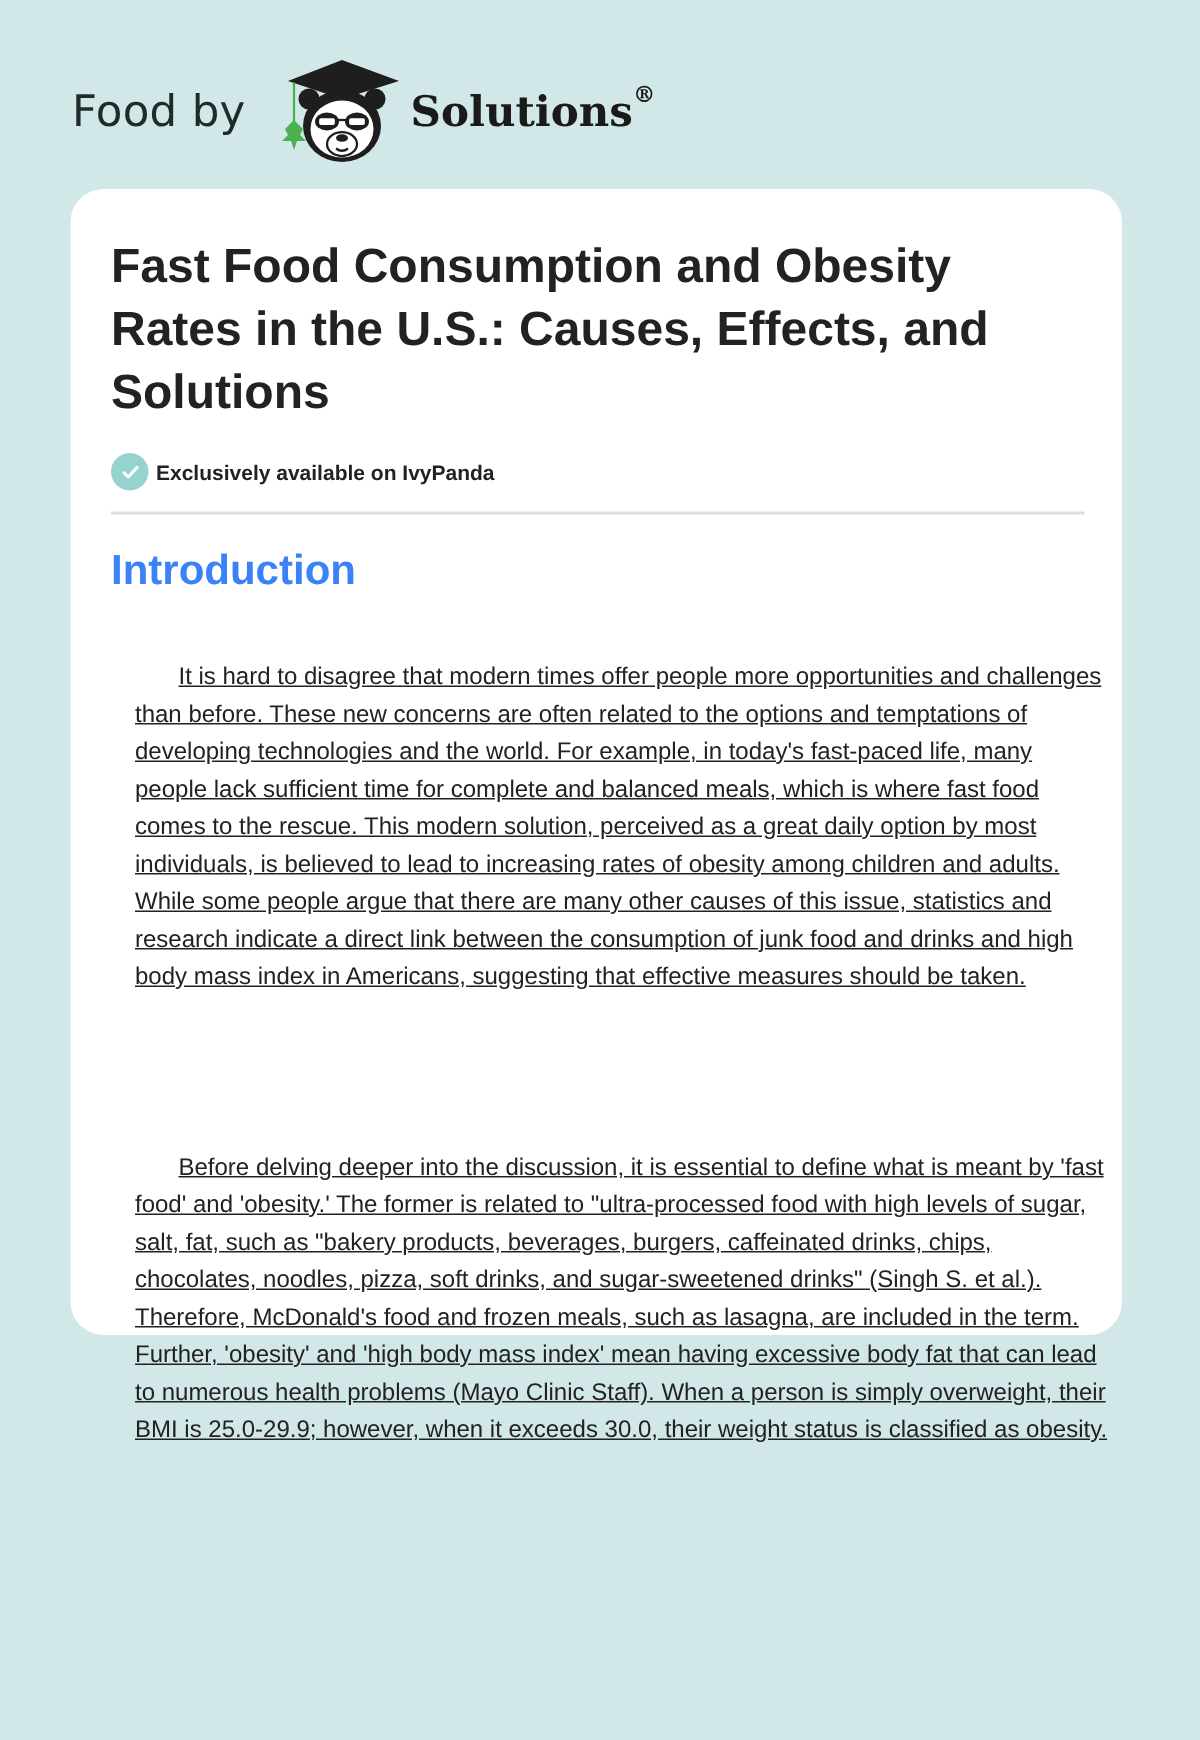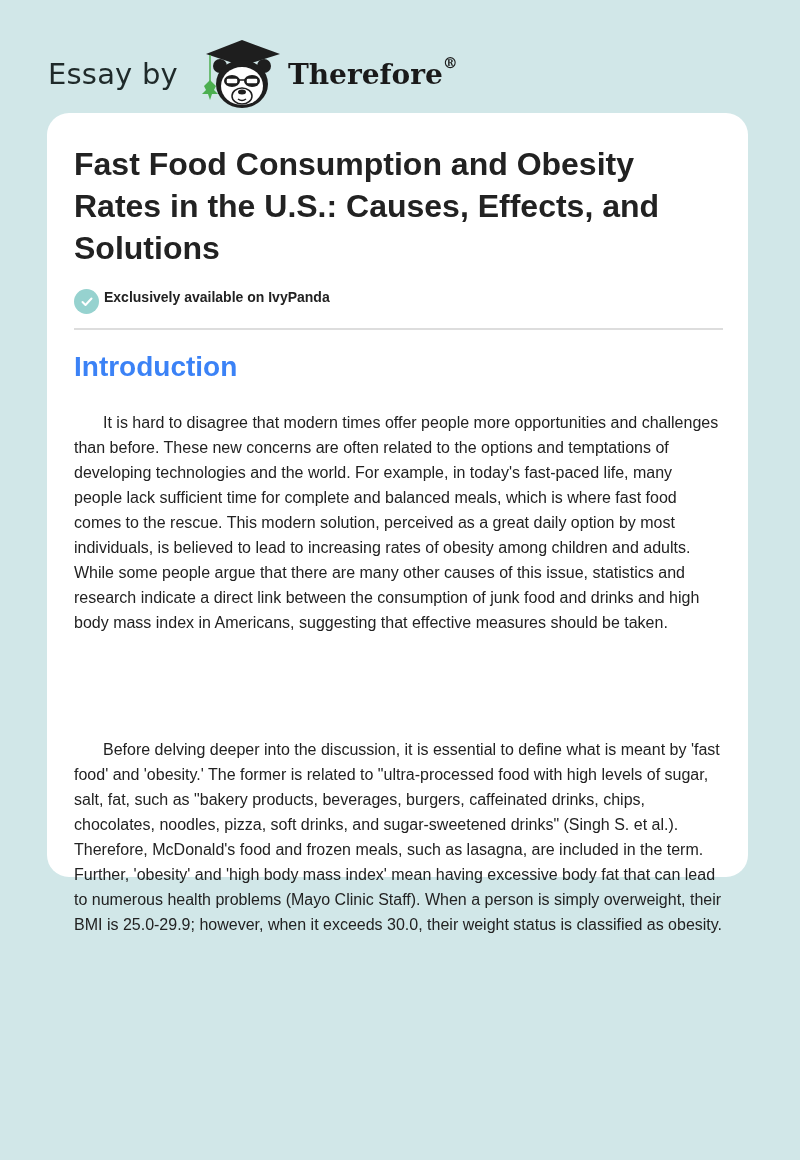--- a/index.html
+++ b/index.html
@@ -21,57 +21,58 @@
     margin-right: 18px;
   }
   .logo-icon { width: 88px; height: 76px; margin-right: 4px; }
   .brand-name {
     font-family: "DejaVu Serif", serif;
     font-weight: bold; font-size: 28px; color: #1a1a1a;
   }
   .brand-reg { font-size: 15px; vertical-align: top; position: relative; top: -4px; }
 
   .card {
-    position: absolute; left: 47px; top: 113px;
+    position: absolute; left: 47px; top: 126px;
     width: 701px; height: 764px;
     background: #ffffff; border-radius: 22px;
   }
   .title {
     position: absolute; left: 27px; top: 30px; width: 640px;
     margin: 0;
     font-size: 32px; font-weight: bold; line-height: 42px; color: #222;
   }
   .badge {
     position: absolute; left: 27px; top: 176px;
-    display: flex; align-items: flex-start;
+    display: flex; align-items: center;
   }
   .check {
     width: 25px; height: 25px; border-radius: 50%;
     background: #96d2cf; display: flex; align-items: center; justify-content: center;
     margin-right: 5px;
   }
   .badge-text { font-size: 14px; font-weight: bold; color: #222; }
   .divider {
     position: absolute; left: 27px; top: 215px; width: 649px; height: 2px; background: #dddddd;
   }
   h2 {
     position: absolute; left: 27px; margin: 0;
     font-size: 28px; font-weight: bold; color: #3b82f6;
   }
   .para {
-    position: absolute; left: 27px; width: 650px; margin: 0;
+    position: absolute; left: 27px; width: 650px; margin: 16px;
     font-size: 16px; line-height: 25px; color: #222;
     text-indent: 29px;
+    text-decoration: underline;
   }
 </style>
 </head>
 <body>
 
 <div class="brand">
-  <span class="brand-prefix">Essay by</span>
+  <span class="brand-prefix">Food by</span>
   <svg class="logo-icon" viewBox="0 0 88 76">
 
     <polygon points="10,18 46,4 84,18 46,30" fill="#1e1e1e"></polygon>
     <line x1="14" y1="19" x2="14" y2="46" stroke="#4caf50" stroke-width="1.5"></line>
 
     <path d="M14,44 L8,50 L10,54 L6,58 L12,58 L14,64 L16,58 L22,58 L18,54 L20,50 Z" fill="#4caf50"></path>
 
     <circle cx="24" cy="30" r="7" fill="#1e1e1e"></circle>
     <circle cx="68" cy="30" r="7" fill="#1e1e1e"></circle>
 
@@ -82,21 +83,21 @@
     <ellipse cx="56" cy="45" rx="8" ry="6" fill="#1e1e1e"></ellipse>
     <rect x="30" y="42" width="12" height="6" rx="2" fill="#ffffff" stroke="#1e1e1e" stroke-width="1.5"></rect>
     <rect x="50" y="42" width="12" height="6" rx="2" fill="#ffffff" stroke="#1e1e1e" stroke-width="1.5"></rect>
     <line x1="42" y1="44" x2="50" y2="44" stroke="#1e1e1e" stroke-width="1.5"></line>
 
     <ellipse cx="46" cy="60" rx="10" ry="8" fill="#ffffff" stroke="#1e1e1e" stroke-width="1.5"></ellipse>
     <ellipse cx="46" cy="56" rx="4" ry="2.5" fill="#1e1e1e"></ellipse>
     <path d="M42,63 Q46,66 50,63" stroke="#1e1e1e" stroke-width="1.5" fill="none"></path>
   </svg>
   <span class="brand-name">
-    <span>Therefore</span><span class="brand-reg">®</span>
+    <span>Solutions</span><span class="brand-reg">®</span>
   </span>
 </div>
 
 <div class="card">
   <h1 class="title">Fast Food Consumption and Obesity Rates in the U.S.: Causes, Effects, and Solutions</h1>
 
   <div class="badge">
     <span class="check">
       <svg width="12" height="10" viewBox="0 0 12 10">
           <path d="M1.5,5 L4.5,8 L10.5,1.5" stroke="#ffffff" stroke-width="2" fill="none" stroke-linecap="round" stroke-linejoin="round"></path>

